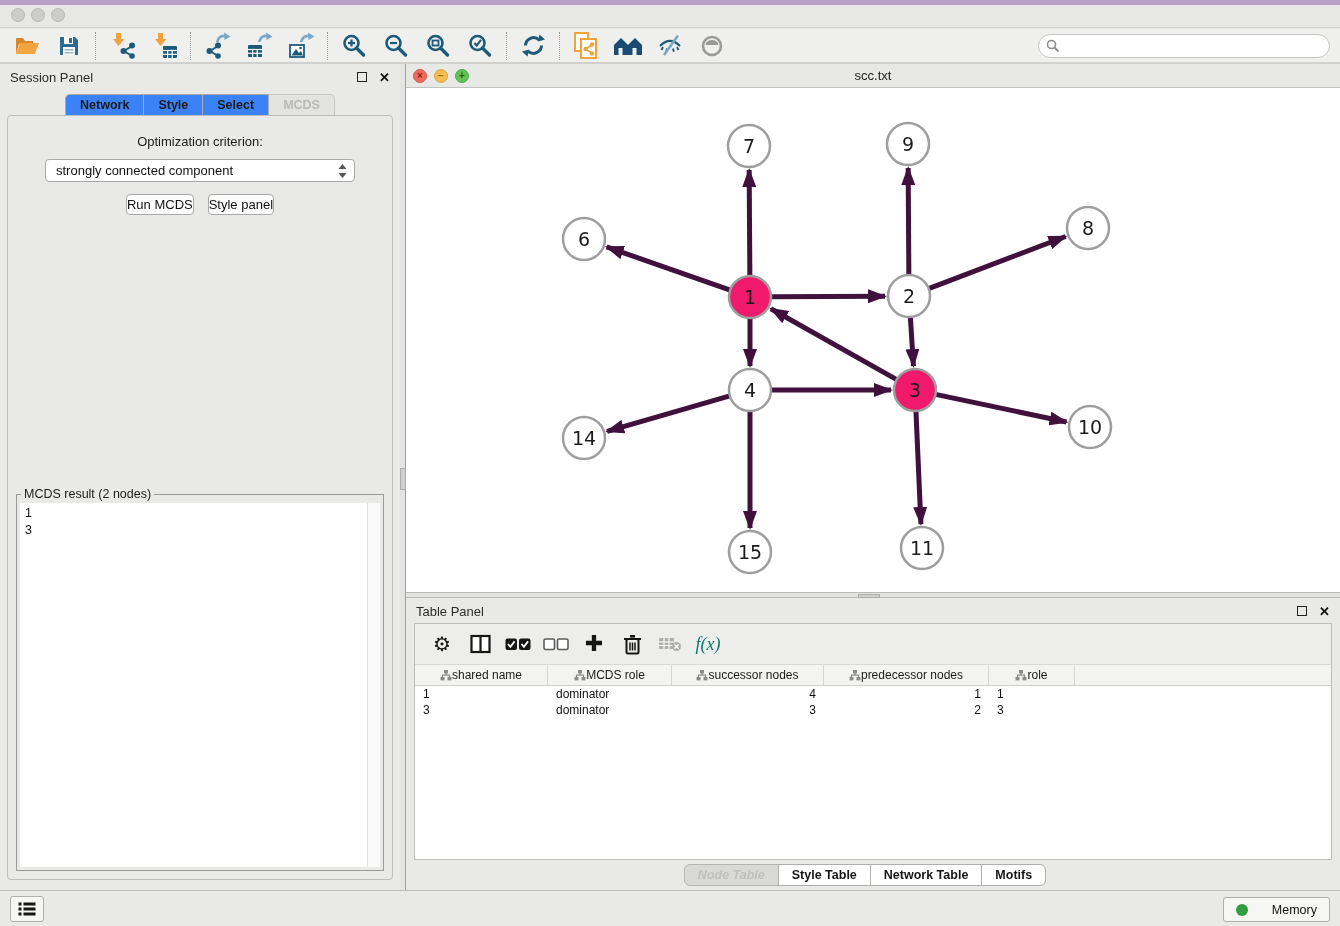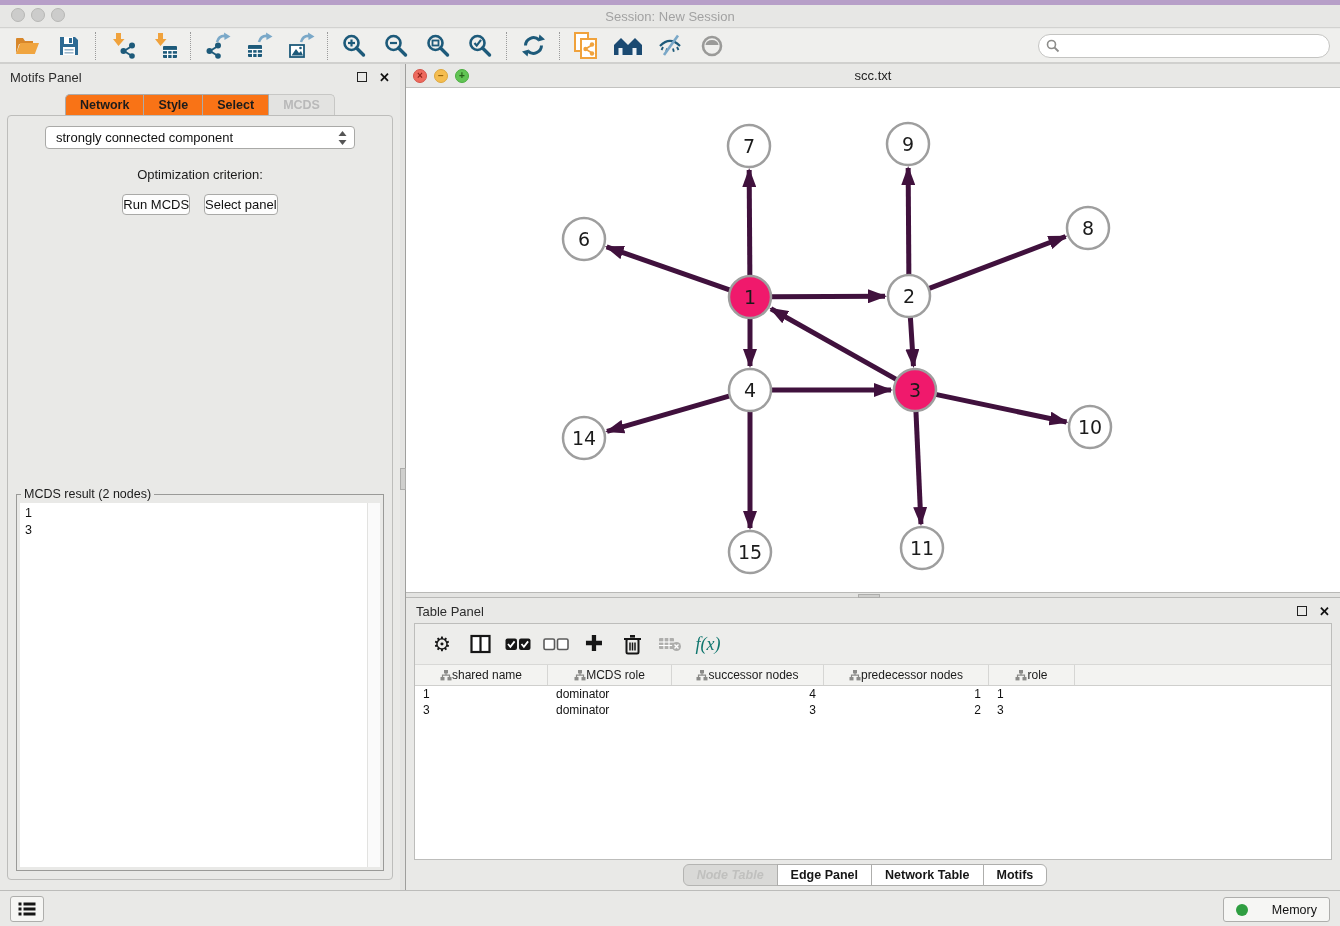--- a/index.html
+++ b/index.html
@@ -30,21 +30,21 @@
   #control-panel { position:absolute; left:0; top:64px; width:400px; height:826px;
     background:#e9e9e7; }
   .panel-head { height:26px; display:flex; align-items:center; padding:0 10px; }
   .panel-title { font-size:13px; color:#2c2c2c; }
   .panel-head .spacer { flex:1; }
   .float-icon { width:10px; height:10px; border:1.6px solid #222; margin-right:12px; }
   .close-x { font-size:13px; font-weight:bold; color:#111; line-height:1; }
 
   #cp-tabs { position:absolute; left:0; top:30px; width:100%; display:flex; justify-content:center; }
   .cp-tab { height:21px; padding:0 14px; display:flex; align-items:center;
-    background:#f97316; border:1px solid #ababab; border-bottom:none; font-size:12.5px; font-weight:600;
+    background:#3b82f6; border:1px solid #ababab; border-bottom:none; font-size:12.5px; font-weight:600;
     color:#1c1c1c; margin-right:-1px; position:relative; z-index:2; }
   .cp-tab:first-child { border-radius:5px 0 0 0; }
   .cp-tab:last-child  { border-radius:0 5px 0 0; margin-right:0; }
   .cp-tab.selected { background:#e3e3e1; color:#b9b9b9; border-color:#c7c7c5; z-index:1; }
 
   #cp-card { position:absolute; left:7px; right:7px; top:51px; bottom:10px;
     background:#e9e9e7; border:1px solid #bdbdbb; border-radius:4px; z-index:0; }
   #opt-label { margin-top:18px; text-align:center; font-size:13px; color:#1b1b1b; }
   #criterion-select { width:310px; height:23px; margin:10px auto 0 auto;
     background:#fff; border:1px solid #a9a9a7; border-radius:4px;
@@ -125,21 +125,20 @@
   #memory-dot { width:12px; height:12px; border-radius:50%; background:#2f9e41; }
 </style>
 </head>
 <body>
 
 <div id="titlebar">
   <div class="accent"></div>
   <div class="tl-dot" style="left:11px"></div>
   <div class="tl-dot" style="left:31px"></div>
   <div class="tl-dot" style="left:51px"></div>
-  <div id="title-text">Session: New Session</div>
 </div>
 
 <div id="main-toolbar">
   <div style="width:6px"></div>
   <div class="tb-btn">
     <svg width="26" height="22" viewBox="0 0 26 22">
       <path d="M2 19 V4 a1 1 0 0 1 1-1 h6 l2 3 h8 v3 H5 z" fill="#d8872a"></path>
       <path d="M2 19 L6.2 8 H25 L20.8 19 z" fill="#f0a540"></path>
     </svg>
   </div>
@@ -293,43 +292,43 @@
     <svg width="14" height="14" viewBox="0 0 14 14">
       <circle cx="5.5" cy="5.5" r="4" fill="none" stroke="#8c8c8a" stroke-width="1.6"></circle>
       <line x1="8.5" y1="8.5" x2="12.5" y2="12.5" stroke="#8c8c8a" stroke-width="1.8"></line>
     </svg>
     <input id="search-input" placeholder="" style="">
   </div>
 </div>
 
 <div id="control-panel">
   <div class="panel-head">
-    <span class="panel-title">Motifs Panel</span>
+    <span class="panel-title">Session Panel</span>
     <span class="spacer"></span>
     <span class="float-icon"></span>
     <span class="close-x">✕</span>
   </div>
   <div id="cp-tabs">
     <div class="cp-tab">Network</div>
     <div class="cp-tab">Style</div>
     <div class="cp-tab">Select</div>
     <div class="cp-tab selected">MCDS</div>
   </div>
   <div id="cp-card">
+    <div id="opt-label">Optimization criterion:</div>
     <div id="criterion-select">
       <span class="lbl">strongly connected component</span>
       <svg width="11" height="16" viewBox="0 0 11 16">
         <path d="M5.5 1 L9.5 6 H1.5 z" fill="#555"></path>
         <path d="M5.5 15 L9.5 10 H1.5 z" fill="#555"></path>
       </svg>
     </div>
-    <div id="opt-label">Optimization criterion:</div>
     <div class="btn-row">
       <div class="push-btn">Run MCDS</div>
-      <div class="push-btn">Select panel</div>
+      <div class="push-btn">Style panel</div>
     </div>
     <div id="mcds-fieldset">
       <div id="mcds-legend">MCDS result (2 nodes)</div>
       <div id="mcds-text">
           <div>1</div>
           <div>3</div>
         </div>
       <div id="mcds-scroll"></div>
     </div>
   </div>
@@ -513,21 +512,21 @@
           <div class="tp-td" style="width: 133px; text-align: left;">3</div>
           <div class="tp-td" style="width: 124px; text-align: left;">dominator</div>
           <div class="tp-td" style="width: 152px; text-align: right;">3</div>
           <div class="tp-td" style="width: 165px; text-align: right;">2</div>
           <div class="tp-td" style="width: 86px; text-align: left;">3</div>
         </div>
       </div>
   </div>
   <div id="tp-tabs">
     <div class="tp-tab selected">Node Table</div>
-    <div class="tp-tab">Edge Panel</div>
+    <div class="tp-tab">Style Table</div>
     <div class="tp-tab">Network Table</div>
     <div class="tp-tab">Motifs</div>
   </div>
 </div>
 
 <div id="status-bar">
   <div id="list-btn">
     <svg width="18" height="14" viewBox="0 0 18 14">
       <rect x="0.5" y="0.5" width="3" height="3" fill="#161616"></rect>
         <rect x="5.5" y="0.5" width="12" height="3" fill="#161616"></rect>

